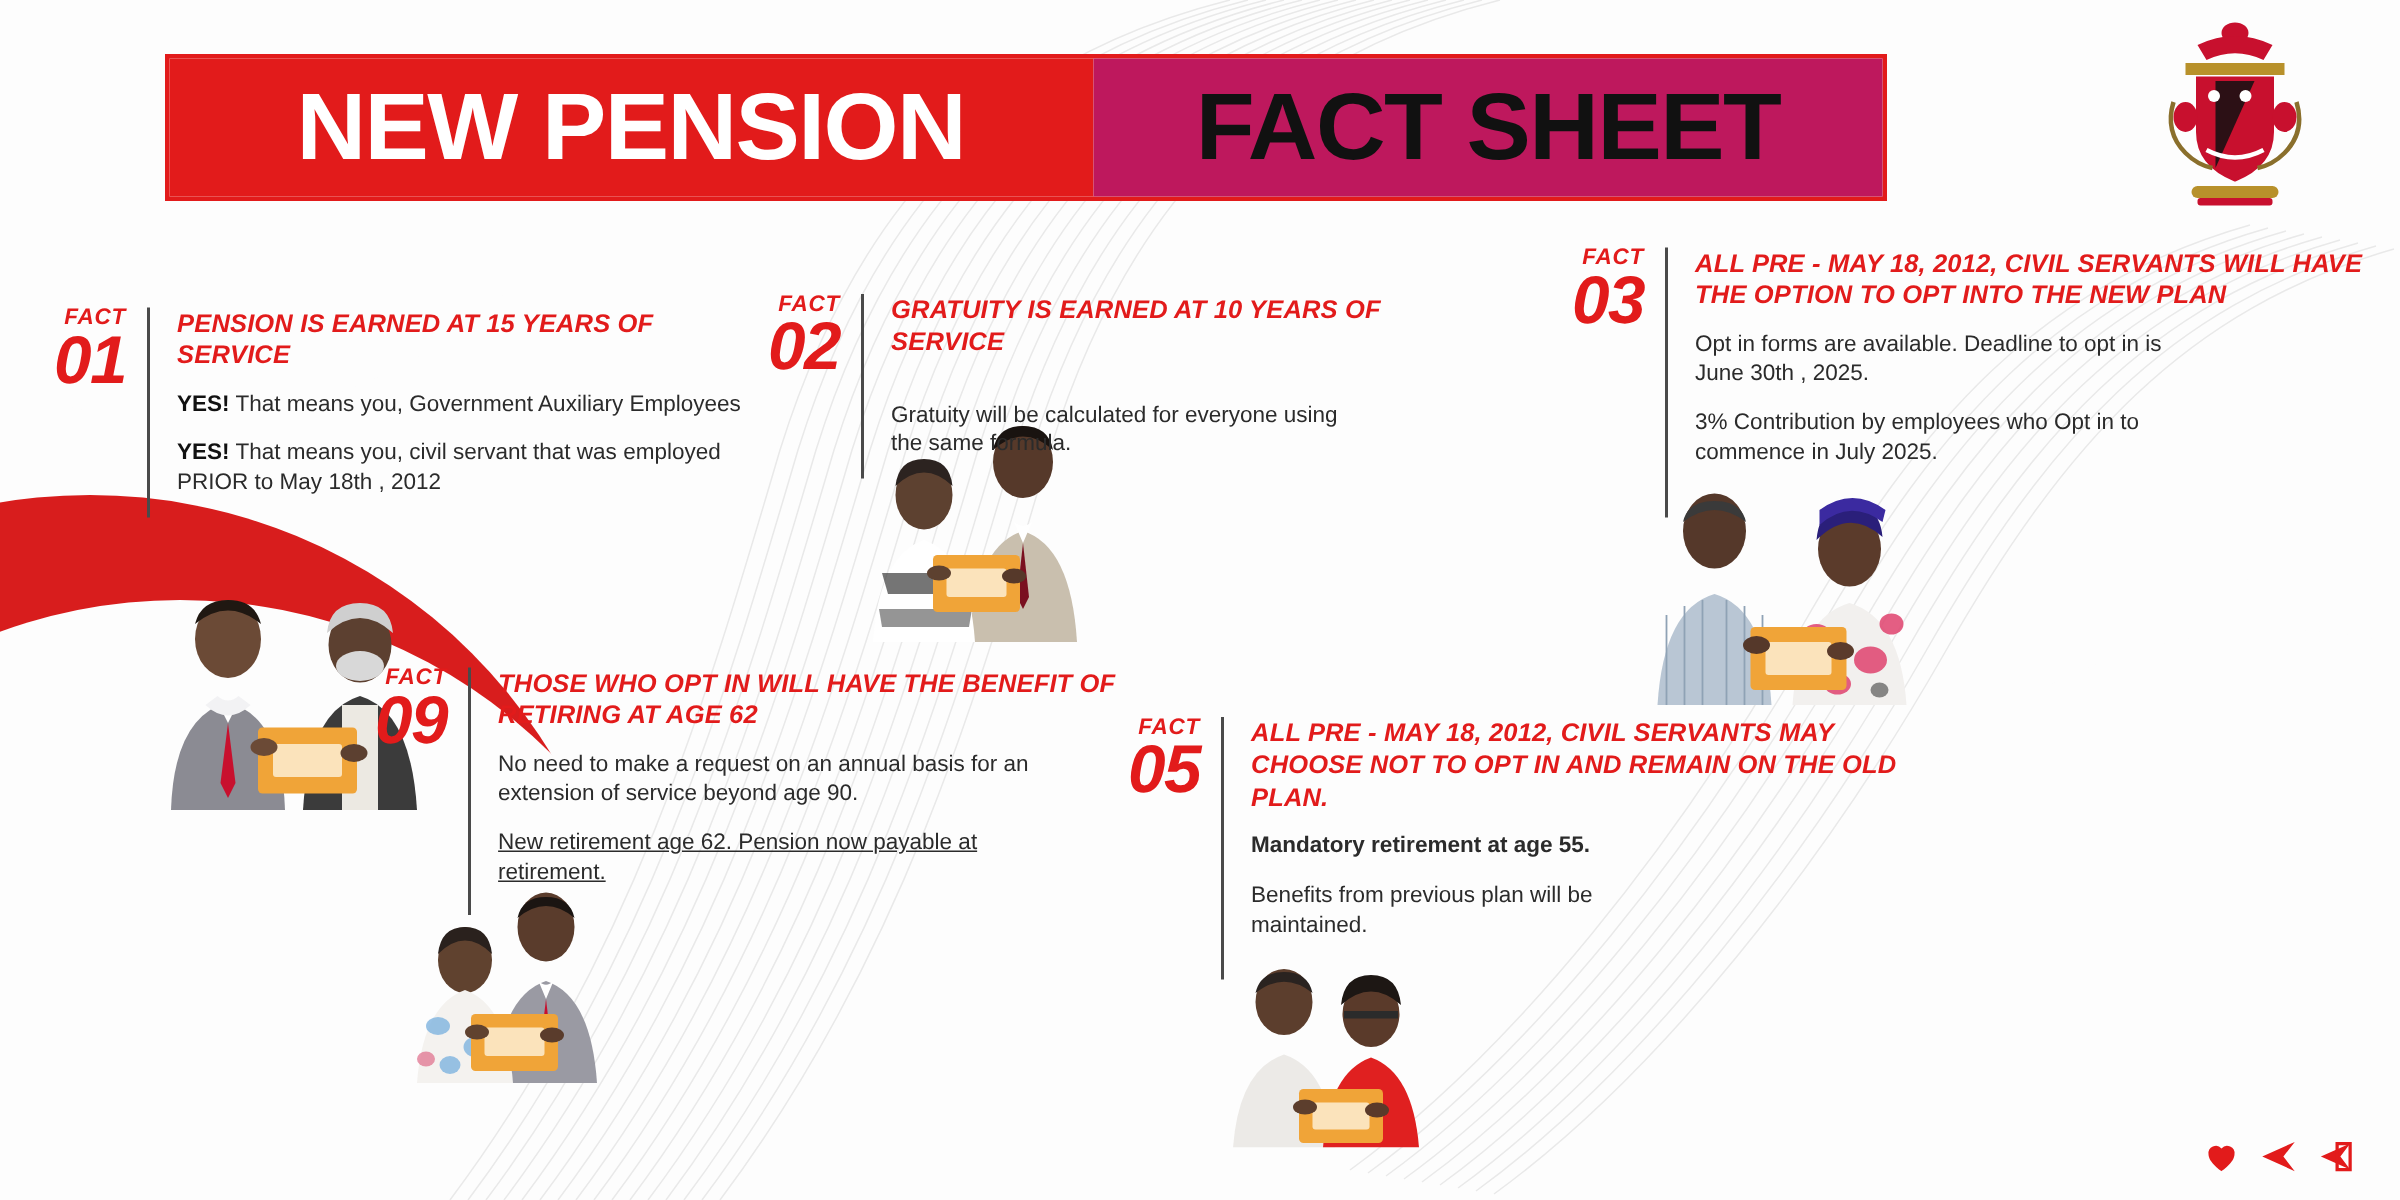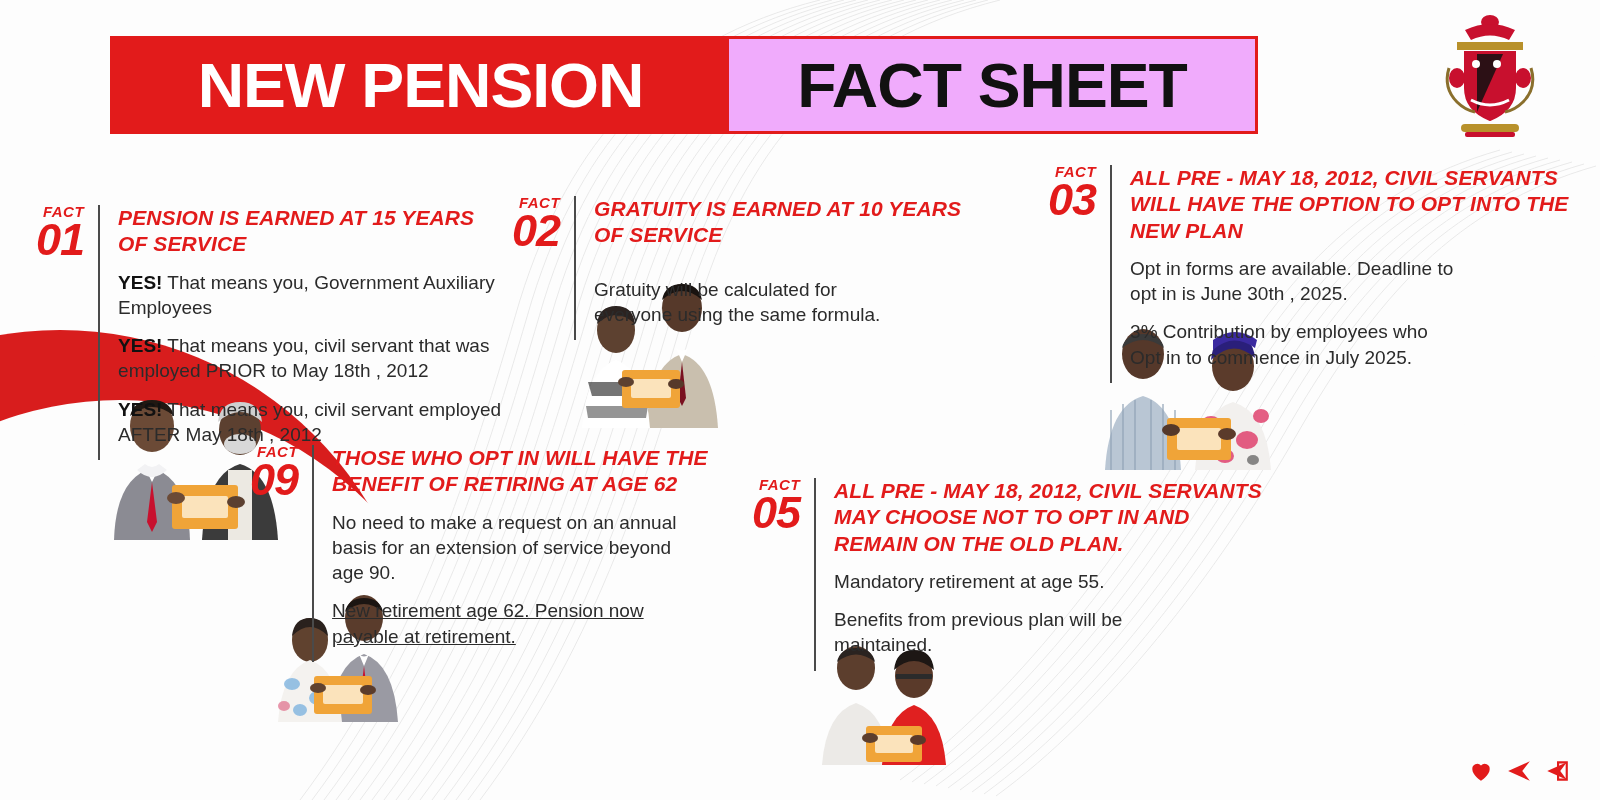--- a/index.html
+++ b/index.html
@@ -90,21 +90,21 @@
     z-index: 6;
     background: #fff;
   }
   .header-left {
     background: #e21b1b;
     color: #ffffff;
     flex: 0 0 616px;
     display: flex; align-items: center; justify-content: center;
   }
   .header-right {
-    background: #f0abfc;
+    background: #be185d;
     color: #111111;
     flex: 1;
     display: flex; align-items: center; justify-content: center;
   }
   .header-text {
     font-size: 63px;
     font-weight: bold;
     letter-spacing: -1px;
     line-height: 1;
     font-family: "Liberation Sans", sans-serif;
@@ -144,29 +144,29 @@
     letter-spacing: -1px;
   }
   .fact-body {
     border-left: 2px solid #4a4a4a;
     padding-left: 18px;
   }
   .fact-title {
     color: #e21b1b;
     font-weight: bold;
     font-style: italic;
-    font-size: 21px;
+    font-size: 17px;
     line-height: 1.25;
     letter-spacing: .1px;
     margin-bottom: 12px;
     text-transform: uppercase;
   }
   .fact-p {
     color: #2b2b2b;
-    font-size: 19px;
+    font-size: 15px;
     line-height: 1.33;
     margin-bottom: 13px;
   }
   .fact-p .yes {
     font-weight: bold;
     color: #111;
   }
 
   
   .photo { position: absolute; z-index: 4; }
@@ -377,23 +377,20 @@
       <span class="digits">01</span>
     </div>
     <div class="fact-body">
       <div class="fact-title">PENSION IS EARNED AT 15 YEARS OF SERVICE</div>
       <p class="fact-p">
         <span class="yes">YES!</span><span> That means you, Government Auxiliary Employees</span>
       </p>
       <p class="fact-p">
         <span class="yes">YES!</span><span> That means you, civil servant that was employed PRIOR to May 18th , 2012</span>
       </p>
-      <p class="fact-p">
-        <span class="yes">YES!</span><span> That means you, civil servant employed AFTER May 18th , 2012</span>
-      </p>
     </div>
   </div>
 
   <div class="fact" style="left:512px; top:196px; width:480px;">
     <div class="fact-num">
       <span class="word">FACT</span>
       <span class="digits">02</span>
     </div>
     <div class="fact-body" style="min-height:120px;">
       <div class="fact-title">GRATUITY IS EARNED AT 10 YEARS OF SERVICE</div>
@@ -425,21 +422,21 @@
     </div>
   </div>
 
   <div class="fact" style="left:752px; top:478px; width:520px;">
     <div class="fact-num">
       <span class="word">FACT</span>
       <span class="digits">05</span>
     </div>
     <div class="fact-body" style="min-height:175px;">
       <div class="fact-title">ALL PRE - MAY 18, 2012, CIVIL SERVANTS MAY CHOOSE NOT TO OPT IN AND REMAIN ON THE OLD PLAN.</div>
-      <p class="fact-p" style="max-width:300px;">Mandatory retirement at age 55.</p>
+      <p class="fact-p" style="max-width:300px;font-weight:bold;">Mandatory retirement at age 55.</p>
       <p class="fact-p" style="max-width:300px;">Benefits from previous plan will be maintained.</p>
     </div>
   </div>
 
   <div class="social">
     <svg class="ic" viewBox="0 0 24 24">
       <path d="M12 21s-8-5.3-8-10.4A4.6 4.6 0 0 1 12 7a4.6 4.6 0 0 1 8 3.6C20 15.7 12 21 12 21z" fill="#e21b1b"></path>
     </svg>
     <svg class="ic" viewBox="0 0 24 24">
       <path d="M2 12l20-9-7 9 7 9z" fill="#e21b1b"></path>

